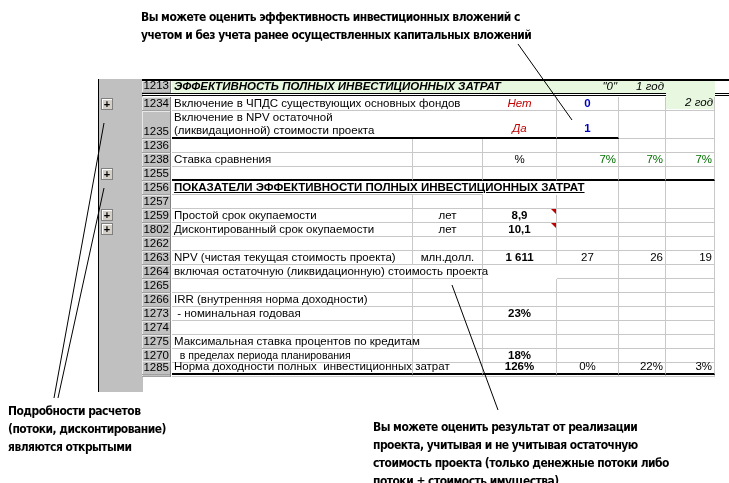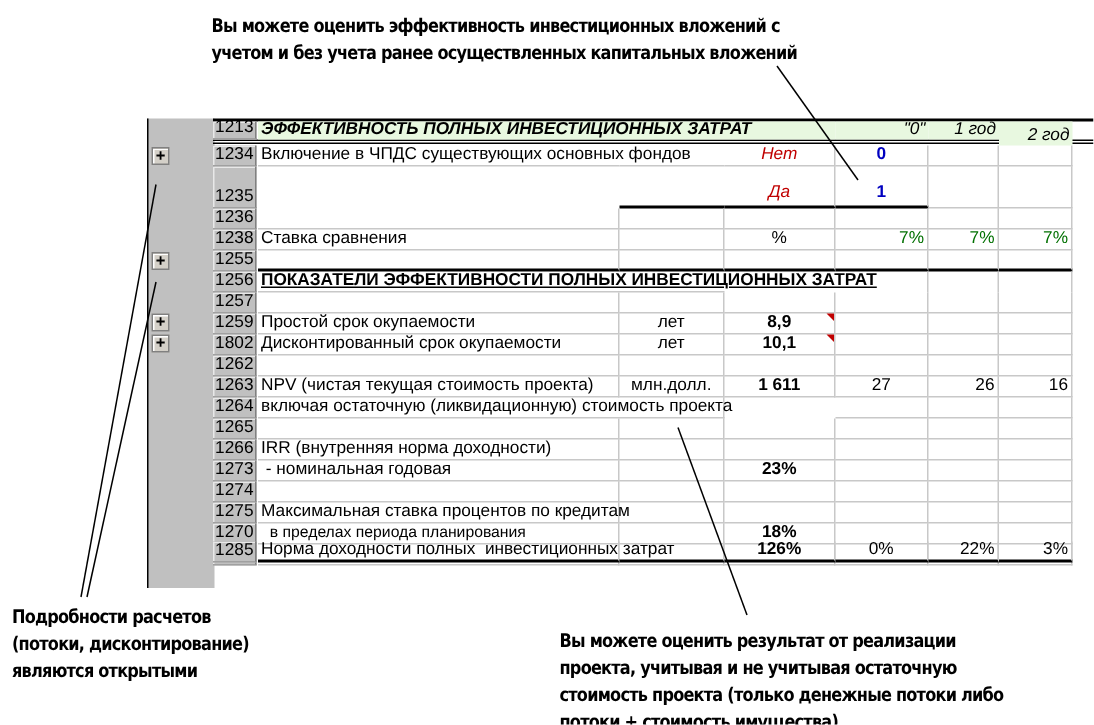--- a/index.html
+++ b/index.html
@@ -52,35 +52,39 @@
 <div class="plus" style="top:209px;">+</div>
 <div class="plus" style="top:223px;">+</div>
 
 <div class="sheet">
 
   <div class="row hdr" style="top:0; height:17px; border-top:2px solid #000; border-bottom:3px double #000; box-sizing:border-box; width:587px;">
     <div class="rh" style="height:12px;">1213</div>
     <div class="cell" style="left:30px; width:385px; height:12px; border-bottom:none;">ЭФФЕКТИВНОСТЬ ПОЛНЫХ ИНВЕСТИЦИОННЫХ ЗАТРАТ</div>
     <div class="cell yr" style="left:415px; width:62px; height:12px; justify-content:flex-end; font-style:italic; border-bottom:none;">"0"</div>
     <div class="cell yr" style="left:477px; width:47px; height:12px; justify-content:flex-end; border-bottom:none;">1 год</div>
-    <div class="cell yr" style="left:524px; width:49px; height:16px; justify-content:flex-end; font-style:italic; border-bottom:none;">2 год</div>
+    <div class="cell yr" style="left:524px; width:49px; height:28px; justify-content:flex-end; font-style:italic; border-bottom:none;">2 год</div>
   </div>
 
   <div class="row" style="top:18px;">
     <div class="rh">1234</div>
     <div class="cell c0" style="border-right:none;">Включение в ЧПДС существующих основных фондов</div>
     <div class="cell c1" style="border-right:none;"></div>
     <div class="cell c2 red-italic">Нет</div>
     <div class="cell c3 blue-bold" style="justify-content:center;">0</div>
     <div class="cell c4"></div>
     <div class="cell c5"></div>
   </div>
 
   <div class="row" style="top:32px; height:28px;">
     <div class="rh">1235</div>
+    <div class="cell c0" style="flex-direction:column; align-items:flex-start; justify-content:flex-end; border-right:none; border-bottom:2px solid #000;">
+      <span>Включение в NPV остаточной</span>
+      <span>(ликвидационной) стоимости проекта</span>
+    </div>
     <div class="cell c1" style="border-right:none; border-bottom:2px solid #000;"></div>
     <div class="cell c2 red-italic" style="border-bottom:2px solid #000; padding-bottom:2px;">Да</div>
     <div class="cell c3 blue-bold" style="justify-content:center; border-bottom:2px solid #000; padding-bottom:2px;">1</div>
     <div class="cell c4"></div>
     <div class="cell c5"></div>
   </div>
 
   <div class="row" style="top:60px;">
     <div class="rh">1236</div>
     <div class="cell c0"></div>
@@ -167,21 +171,21 @@
     <div class="cell c5"></div>
   </div>
 
   <div class="row" style="top:172px;">
     <div class="rh">1263</div>
     <div class="cell c0">NPV (чистая текущая стоимость проекта)</div>
     <div class="cell c1">млн.долл.</div>
     <div class="cell c2 bold">1 611</div>
     <div class="cell c3" style="justify-content:center;">27</div>
     <div class="cell c4">26</div>
-    <div class="cell c5">16</div>
+    <div class="cell c5">19</div>
   </div>
 
   <div class="row" style="top:186px;">
     <div class="rh">1264</div>
     <div class="cell c0" style="width:311px;">
       <span>включая остаточную (ликвидационную) стоимость проекта</span>
     </div>
     <div class="cell c3"></div>
     <div class="cell c4"></div>
     <div class="cell c5"></div>

